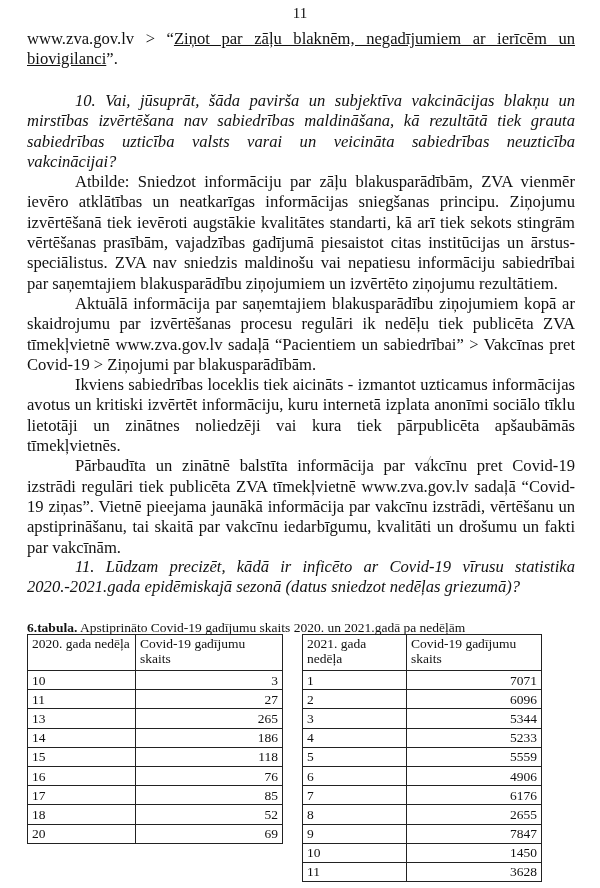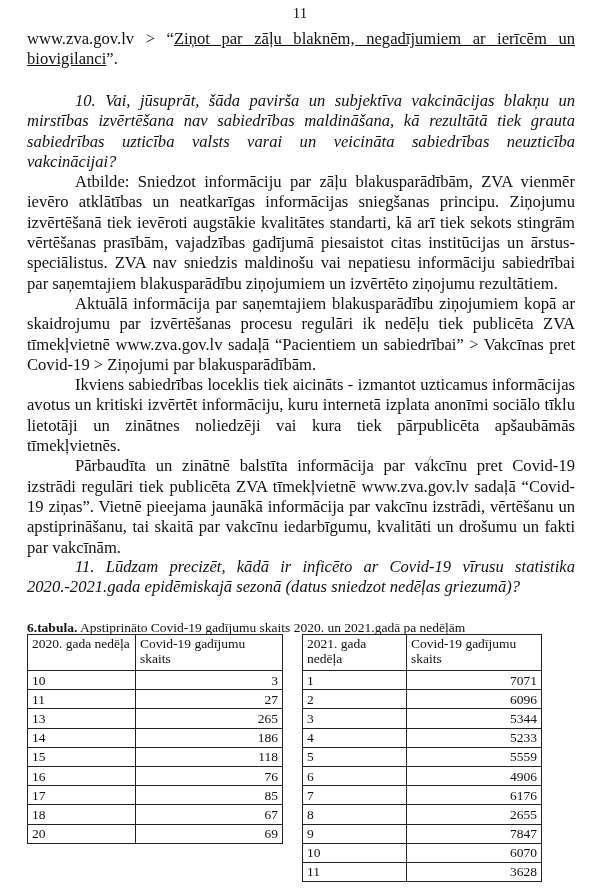--- a/index.html
+++ b/index.html
@@ -100,21 +100,21 @@
       <tr>
         <td class="c1">16</td>
         <td class="c2 num">76</td>
       </tr>
       <tr>
         <td class="c1">17</td>
         <td class="c2 num">85</td>
       </tr>
       <tr>
         <td class="c1">18</td>
-        <td class="c2 num">67</td>
+        <td class="c2 num">52</td>
       </tr>
       <tr>
         <td class="c1">20</td>
         <td class="c2 num">69</td>
       </tr>
     </tbody>
 </table>
 
 <table class="t" id="tbl-2021">
   <tbody>
@@ -155,20 +155,20 @@
       <tr>
         <td class="c1">8</td>
         <td class="c2 num">2655</td>
       </tr>
       <tr>
         <td class="c1">9</td>
         <td class="c2 num">7847</td>
       </tr>
       <tr>
         <td class="c1">10</td>
-        <td class="c2 num">6070</td>
+        <td class="c2 num">1450</td>
       </tr>
       <tr>
         <td class="c1">11</td>
         <td class="c2 num">3628</td>
       </tr>
     </tbody>
 </table>
 
 </body></html>

